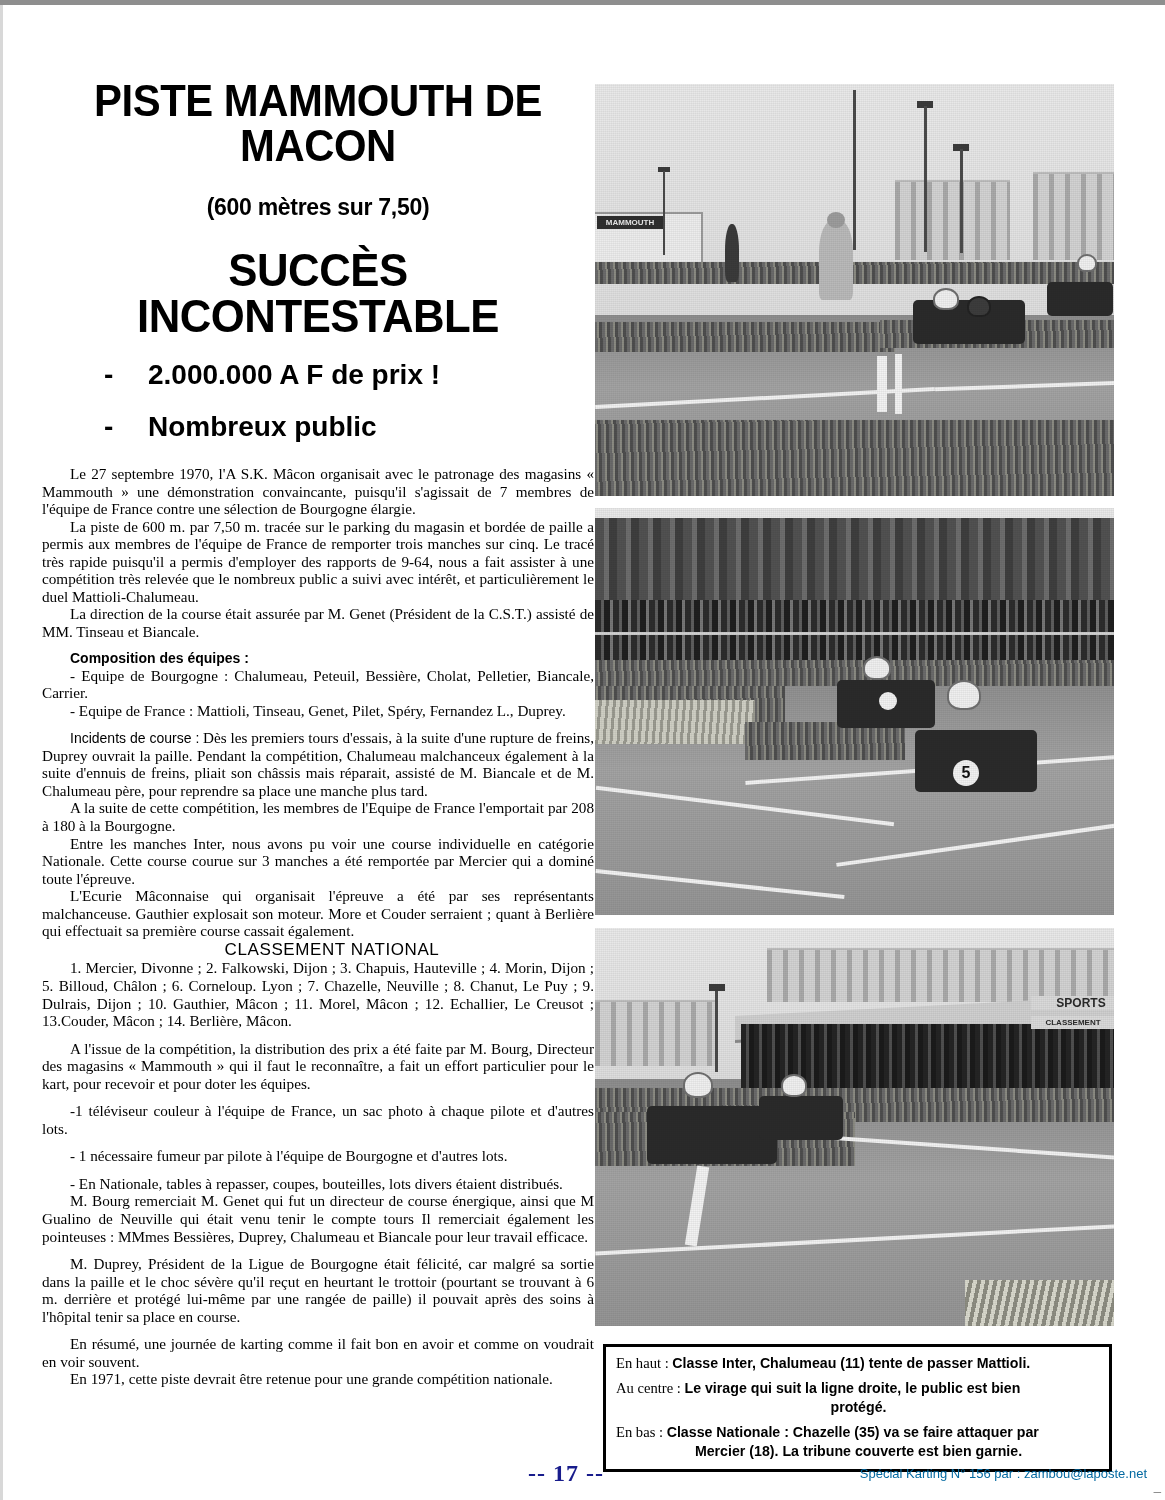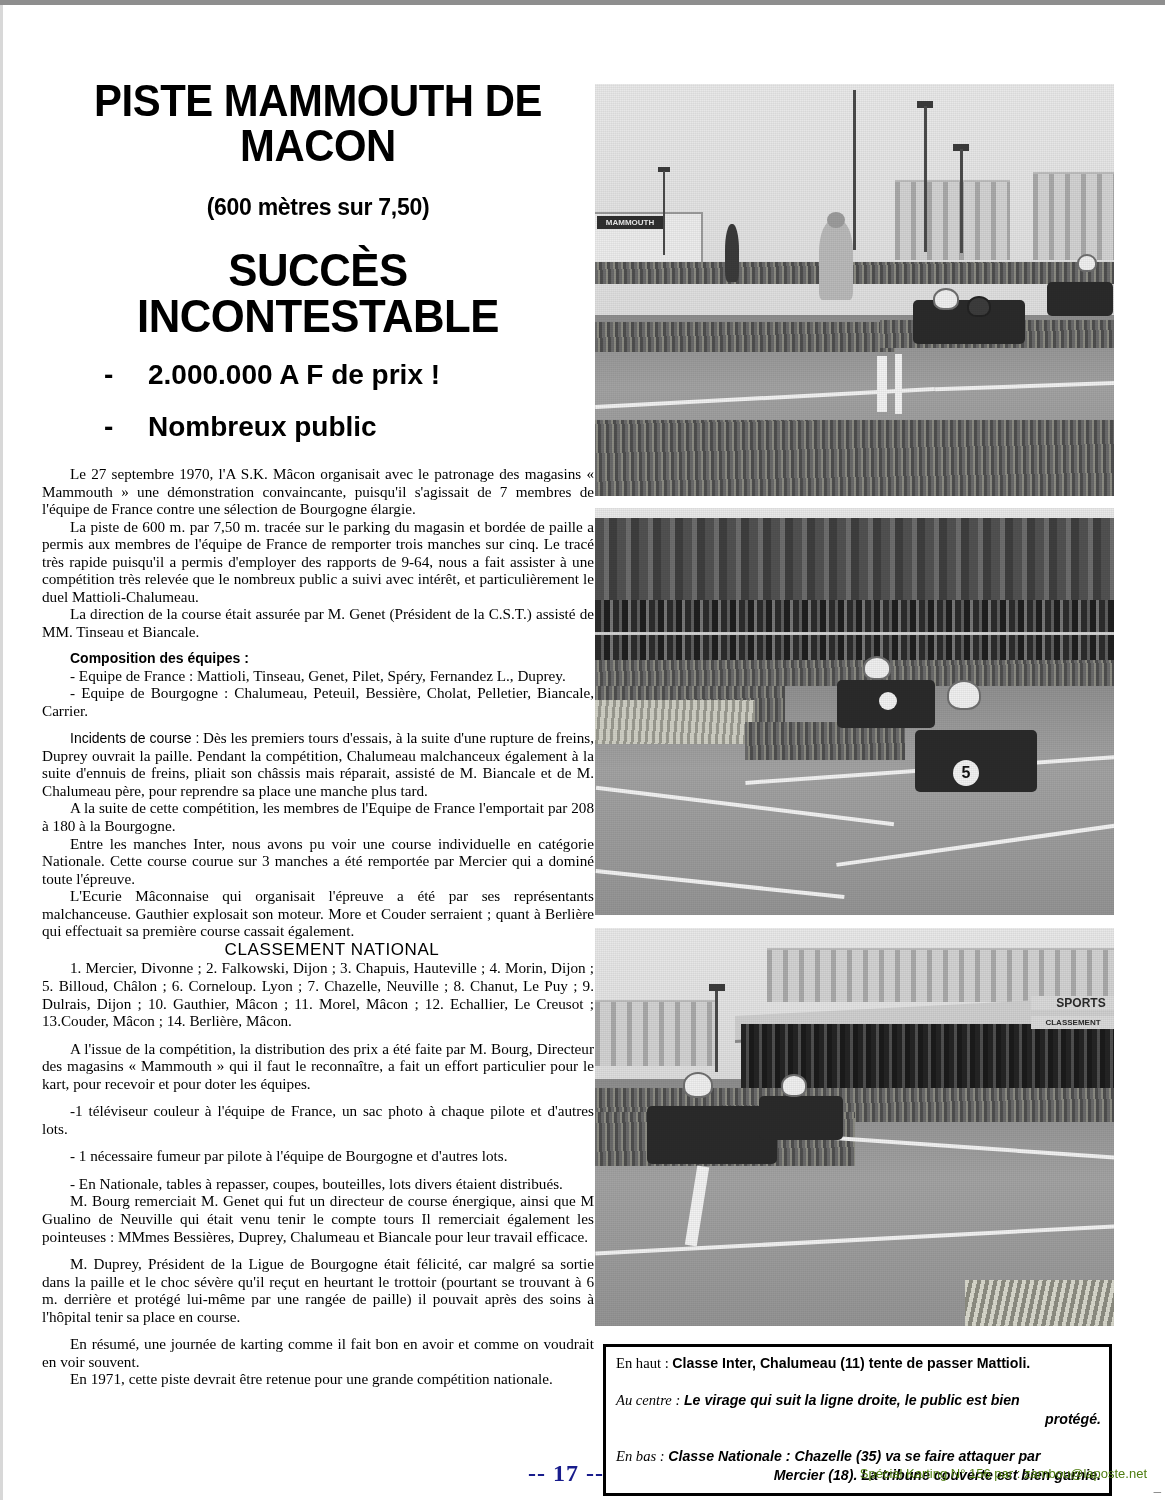--- a/index.html
+++ b/index.html
@@ -270,33 +270,33 @@
     top: 1344px;
     width: 509px;
     box-sizing: border-box;
     border: 3px solid #000;
     padding: 7px 8px 8px 10px;
     font-family: "Liberation Serif", serif;
     font-size: 14.6px;
     line-height: 1.35;
   }
   .caption-box .cap-line { margin: 0; }
-  .caption-box .cap-line + .cap-line { margin-top: 17px; font-style: italic; }
+  .caption-box .cap-line + .cap-line { margin-top: 5px; }
   .caption-box .lead {
     font-family: "Liberation Serif", serif;
     font-weight: normal;
   }
   .caption-box .b {
     font-family: "Liberation Sans", sans-serif;
     font-weight: bold;
     font-size: 14.2px;
   }
   .caption-box .cap-2nd {
     display: block;
-    text-align: right;
+    text-align: center;
     font-family: "Liberation Sans", sans-serif;
     font-weight: bold;
     font-size: 14.2px;
   }
 
   
   .footer-page {
     position: absolute;
     left: 528px;
     top: 1460px;
@@ -305,21 +305,21 @@
     font-size: 24px;
     color: #181c8c;
     letter-spacing: 1px;
   }
   .footer-credit {
     position: absolute;
     right: 18px;
     top: 1466px;
     font-family: "Liberation Sans", sans-serif;
     font-size: 13px;
-    color: #4d7c0f;
+    color: #0369a1;
     white-space: nowrap;
   }
   .footer-tick {
     position: absolute;
     right: 4px;
     top: 1478px;
     font-family: "Liberation Sans", sans-serif;
     font-size: 13px;
     color: #777;
   }
@@ -346,22 +346,22 @@
       <span class="dash">-</span><span>Nombreux public</span>
     </div>
 
     <div class="body-text">
 
       <p>Le 27 septembre 1970, l'A S.K. Mâcon organisait avec le patronage des magasins « Mammouth » une démonstration convaincante, puisqu'il s'agissait de 7 membres de l'équipe de France contre une sélection de Bourgogne élargie.</p>
       <p>La piste de 600 m. par 7,50 m. tracée sur le parking du magasin et bordée de paille a permis aux membres de l'équipe de France de remporter trois manches sur cinq. Le tracé très rapide puisqu'il a permis d'employer des rapports de 9-64, nous a fait assister à une compétition très relevée que le nombreux public a suivi avec intérêt, et particulièrement le duel Mattioli-Chalumeau.</p>
       <p>La direction de la course était assurée par M. Genet (Président de la C.S.T.) assisté de MM. Tinseau et Biancale.</p>
 
       <p class="sec-head gap">Composition des équipes :</p>
+      <p>- Equipe de Bourgogne : Chalumeau, Peteuil, Bessière, Cholat, Pelletier, Biancale, Carrier.</p>
       <p>- Equipe de France : Mattioli, Tinseau, Genet, Pilet, Spéry, Fernandez L., Duprey.</p>
-      <p>- Equipe de Bourgogne : Chalumeau, Peteuil, Bessière, Cholat, Pelletier, Biancale, Carrier.</p>
 
       <p class="gap"><span class="inline-head">Incidents de course :</span> <span>Dès les premiers tours d'essais, à la suite d'une rupture de freins, Duprey ouvrait la paille. Pendant la compétition, Chalumeau malchanceux également à la suite d'ennuis de freins, pliait son châssis mais réparait, assisté de M. Biancale et de M. Chalumeau père, pour reprendre sa place une manche plus tard.</span></p>
 
       <p>A la suite de cette compétition, les membres de l'Equipe de France l'emportait par 208 à 180 à la Bourgogne.</p>
       <p>Entre les manches Inter, nous avons pu voir une course individuelle en catégorie Nationale. Cette course courue sur 3 manches a été remportée par Mercier qui a dominé toute l'épreuve.</p>
       <p>L'Ecurie Mâconnaise qui organisait l'épreuve a été par ses représentants malchanceuse. Gauthier explosait son moteur. More et Couder serraient ; quant à Berlière qui effectuait sa première course cassait également.</p>
 
       <p class="center-head">CLASSEMENT NATIONAL</p>
 
       <p>1. Mercier, Divonne ; 2. Falkowski, Dijon ; 3. Chapuis, Hauteville ; 4. Morin, Dijon ; 5. Billoud, Châlon ; 6. Corneloup. Lyon ; 7. Chazelle, Neuville ; 8. Chanut, Le Puy ; 9. Dulrais, Dijon ; 10. Gauthier, Mâcon ; 11. Morel, Mâcon ; 12. Echallier, Le Creusot ; 13.Couder, Mâcon ; 14. Berlière, Mâcon.</p>

